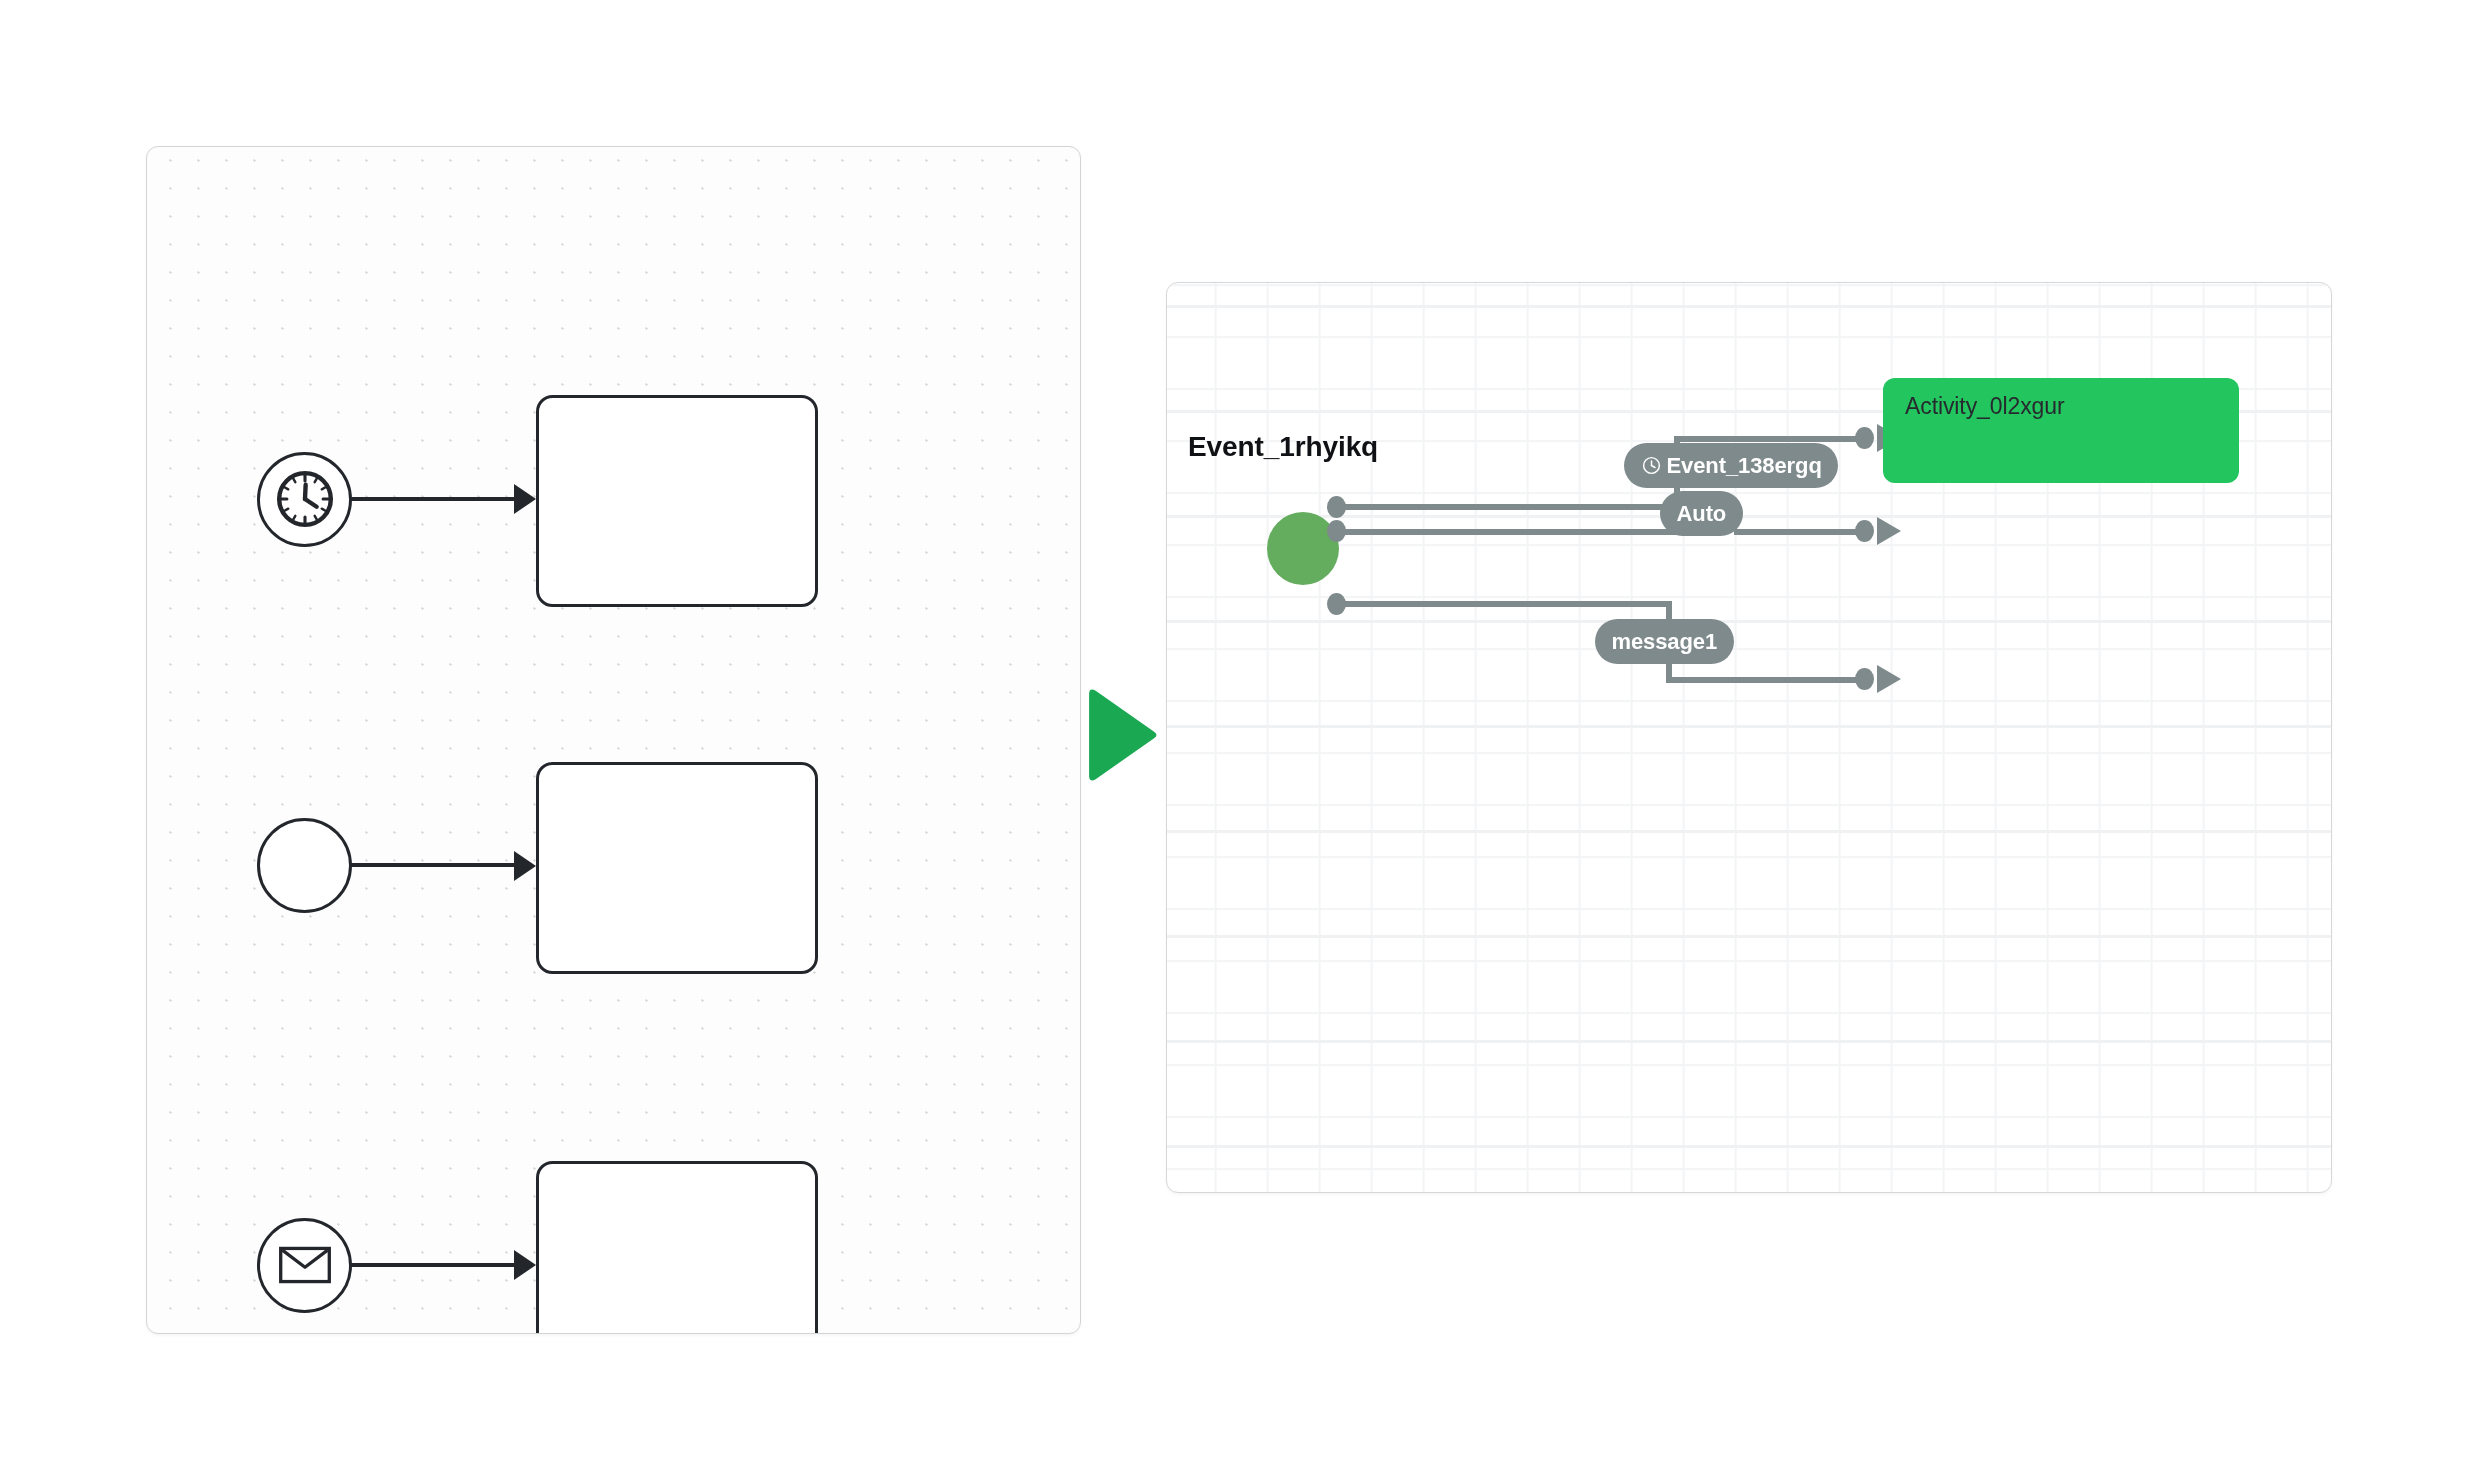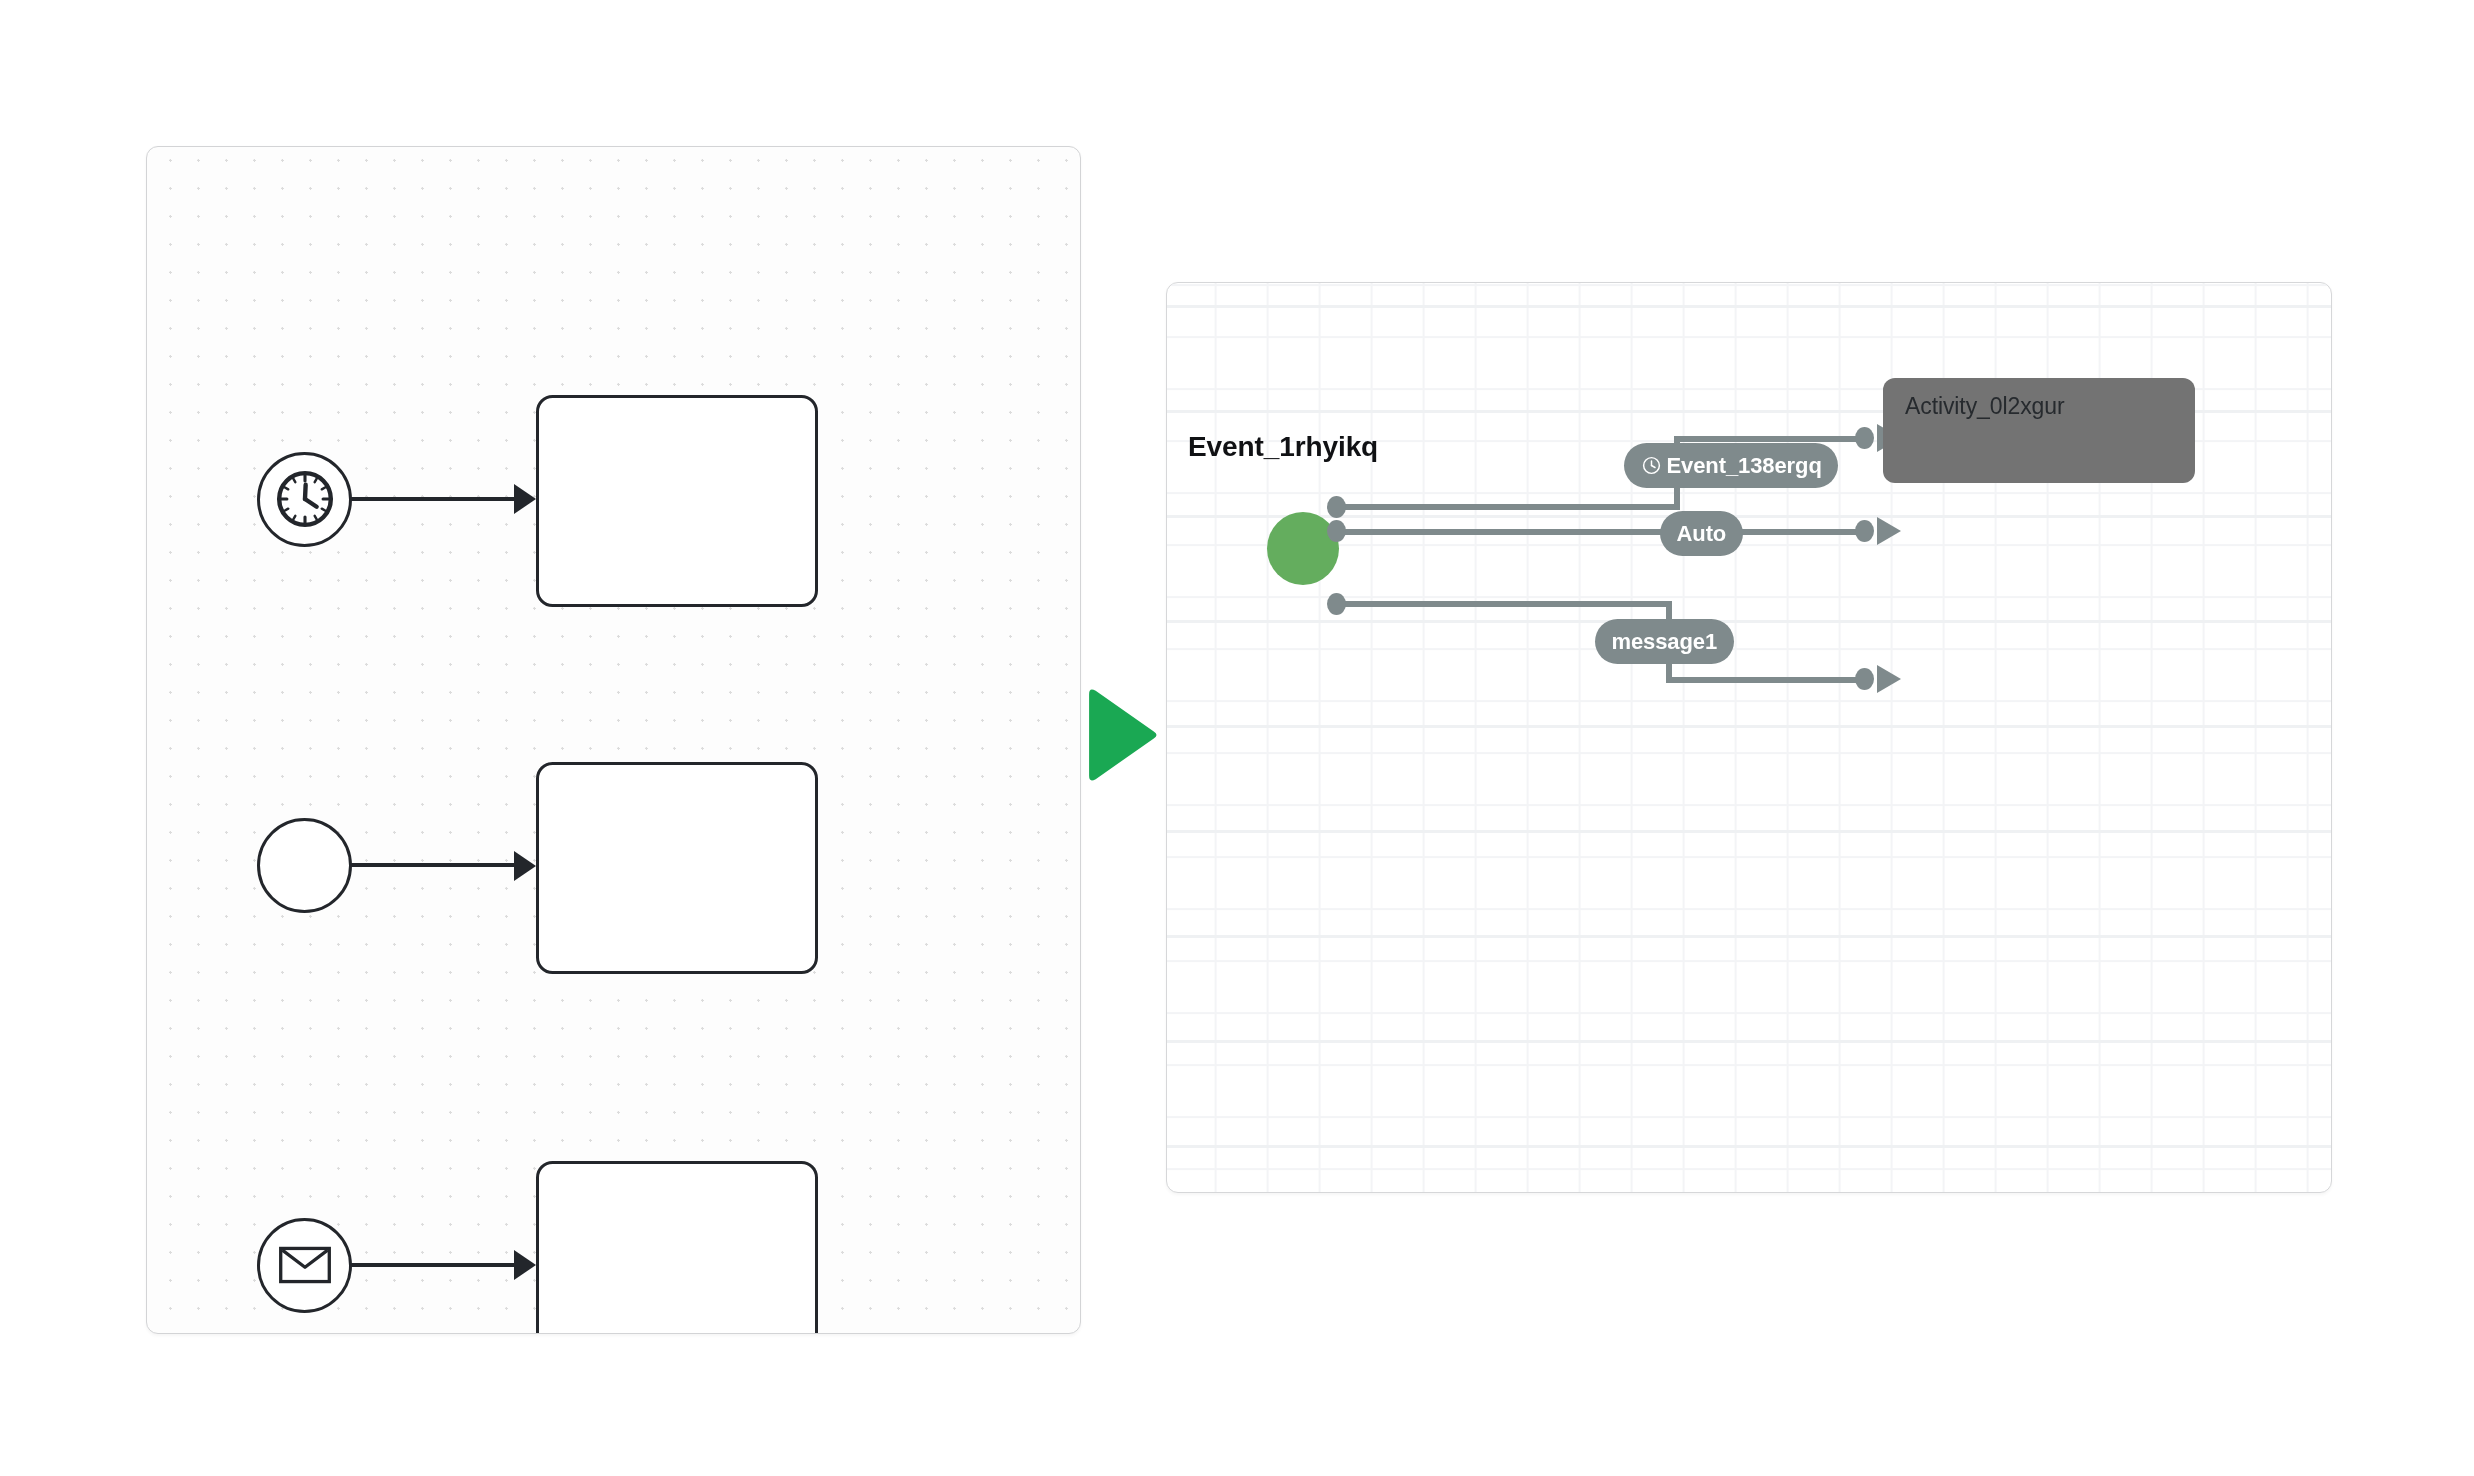--- a/index.html
+++ b/index.html
@@ -145,23 +145,23 @@
     font-size: 28px;
     font-weight: bold;
     color: #101114;
     white-space: nowrap;
     letter-spacing: -0.1px;
   }
 
   
   .act-box {
     position: absolute;
-    width: 312px;
+    width: 356px;
     height: 105px;
-    background: #737373;
+    background: #22c55e;
     border-radius: 12px;
   }
   .act-label {
     position: absolute;
     left: 22px;
     top: 15.4px;
     font-size: 23px;
     font-weight: normal;
     color: #262a2e;
     white-space: nowrap;
@@ -314,21 +314,21 @@
       <div class="act-box" style="left:716px; top:95px;">
         <span class="act-label">Activity_0l2xgur</span>
       </div>
 
       <div class="edge-h" style="left:163px; top:246px; width:349px;"></div>
       <div class="edge-dot" style="left:160px; top:237px;"></div>
       <div class="edge-h" style="left:567px; top:246px; width:132px;"></div>
       <div class="edge-dot" style="left:688px; top:237px;"></div>
       <div class="edge-head" style="left:710px; top:234px;"></div>
 
-      <div class="pill" style="left:493px; top:228px;">
+      <div class="pill" style="left:493px; top:208px;">
         <span>Auto</span>
       </div>
 
 
       <div class="edge-h" style="left:163px; top:318px; width:341px;"></div>
       <div class="edge-dot" style="left:160px; top:310px;"></div>
       <div class="edge-v" style="left:499px; top:318px; height:81px;"></div>
       <div class="edge-h" style="left:499px; top:394px; width:198px;"></div>
       <div class="edge-dot" style="left:688px; top:385px;"></div>
       <div class="edge-head" style="left:710px; top:382px;"></div>

